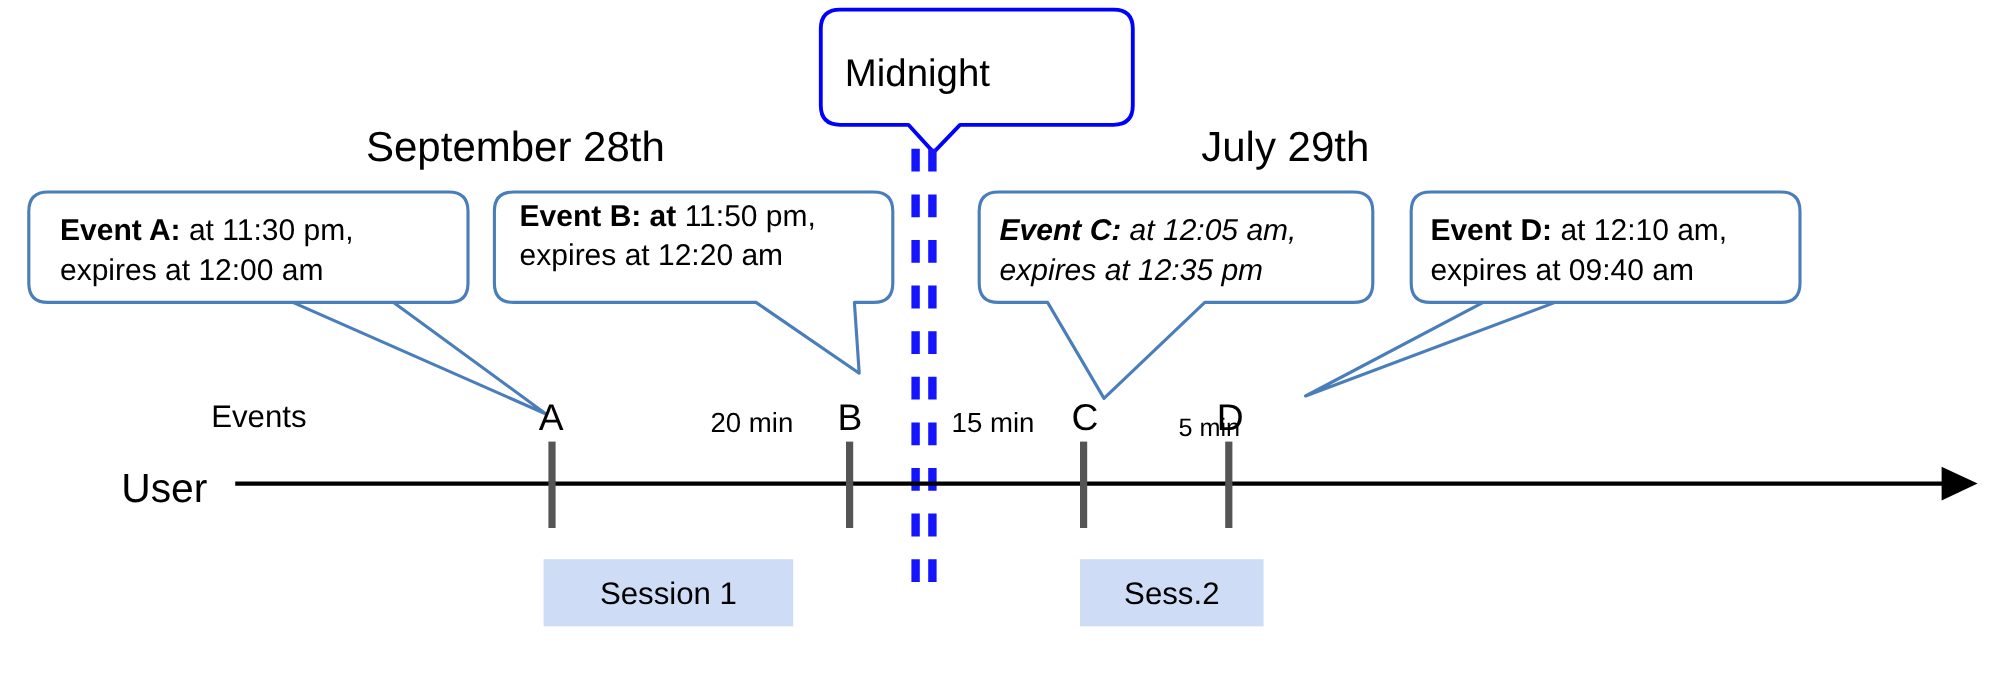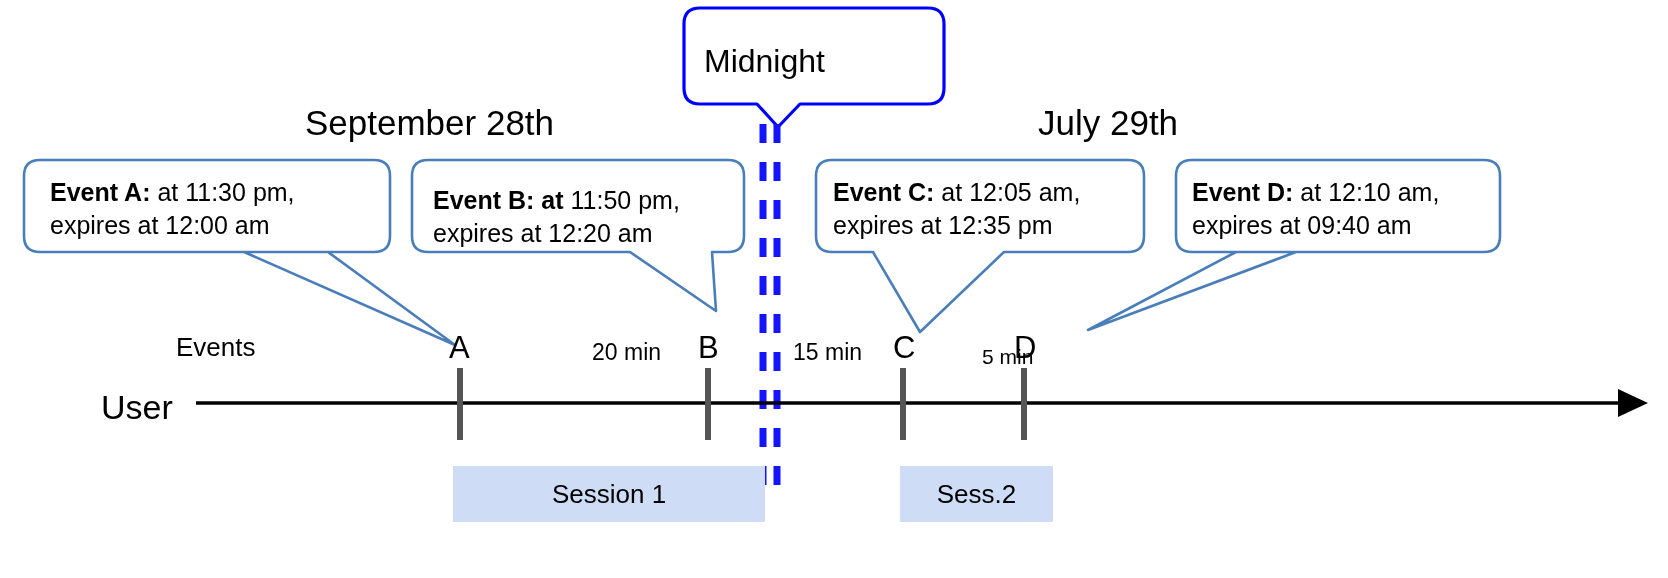--- a/index.html
+++ b/index.html
@@ -97,35 +97,35 @@
     <line x1="196" y1="403" x2="1620" y2="403" stroke="#000000" stroke-width="3.4"></line>
     <polygon points="1618,389 1618,417 1648,403" fill="#000000"></polygon>
 
     <line x1="460" y1="368" x2="460" y2="440" stroke="#555555" stroke-width="6"></line>
     <line x1="708" y1="368" x2="708" y2="440" stroke="#555555" stroke-width="6"></line>
     <line x1="903" y1="368" x2="903" y2="440" stroke="#555555" stroke-width="6"></line>
     <line x1="1024" y1="368" x2="1024" y2="440" stroke="#555555" stroke-width="6"></line>
   </svg>
 
   <div class="txt date-label" style="left:305px; top:101px;">September 28th</div>
-  <div class="txt date-label" style="left:1038px; top:101px;">July 29th</div>
+  <div class="txt date-label" style="left:1001px; top:101px;">July 29th</div>
 
   <div class="txt midnight-label" style="left:704px; top:41px;">Midnight</div>
 
   <div class="callout-text" style="left:50px; top:176px;">
     <div><b>Event A:</b><span> at 11:30 pm,</span></div>
     <div>expires at 12:00 am</div>
   </div>
 
-  <div class="callout-text" style="left:433px; top:184px;">
+  <div class="callout-text" style="left:433px; top:164px;">
     <div><b>Event B: at</b><span> 11:50 pm,</span></div>
     <div>expires at 12:20 am</div>
   </div>
 
-  <div class="callout-text" style="left:833px; top:176px;">
+  <div class="callout-text" style="left:833px; top:176px;font-style:italic;">
     <div><b>Event C:</b><span> at 12:05 am,</span></div>
     <div>expires at 12:35 pm</div>
   </div>
 
   <div class="callout-text" style="left:1192px; top:176px;">
     <div><b>Event D:</b><span>  at 12:10 am,</span></div>
     <div>expires at 09:40 am</div>
   </div>
 
   <div class="txt user-label" style="left:101px; top:386px;">User</div>
@@ -133,20 +133,20 @@
 
   <div class="txt tick-label" style="left:449px; top:329px;">A</div>
   <div class="txt tick-label" style="left:698px; top:329px;">B</div>
   <div class="txt tick-label" style="left:893px; top:329px;">C</div>
   <div class="txt tick-label" style="left:1014px; top:329px;">D</div>
 
   <div class="txt gap-label-lg" style="left:592px; top:338px;">20 min</div>
   <div class="txt gap-label-lg" style="left:793px; top:338px;">15 min</div>
   <div class="txt gap-label-sm" style="left:938px; top:344px;">5 min</div>
 
-  <div class="session-box" style="left:453px; top:466px; width:312px; height:56px;">
+  <div class="session-box" style="left:453px; top:466px; width:208px; height:56px;">
     <span>Session 1</span>
   </div>
   <div class="session-box" style="left:900px; top:466px; width:153px; height:56px;">
     <span>Sess.2</span>
   </div>
 
 </div>
 
 </body></html>

